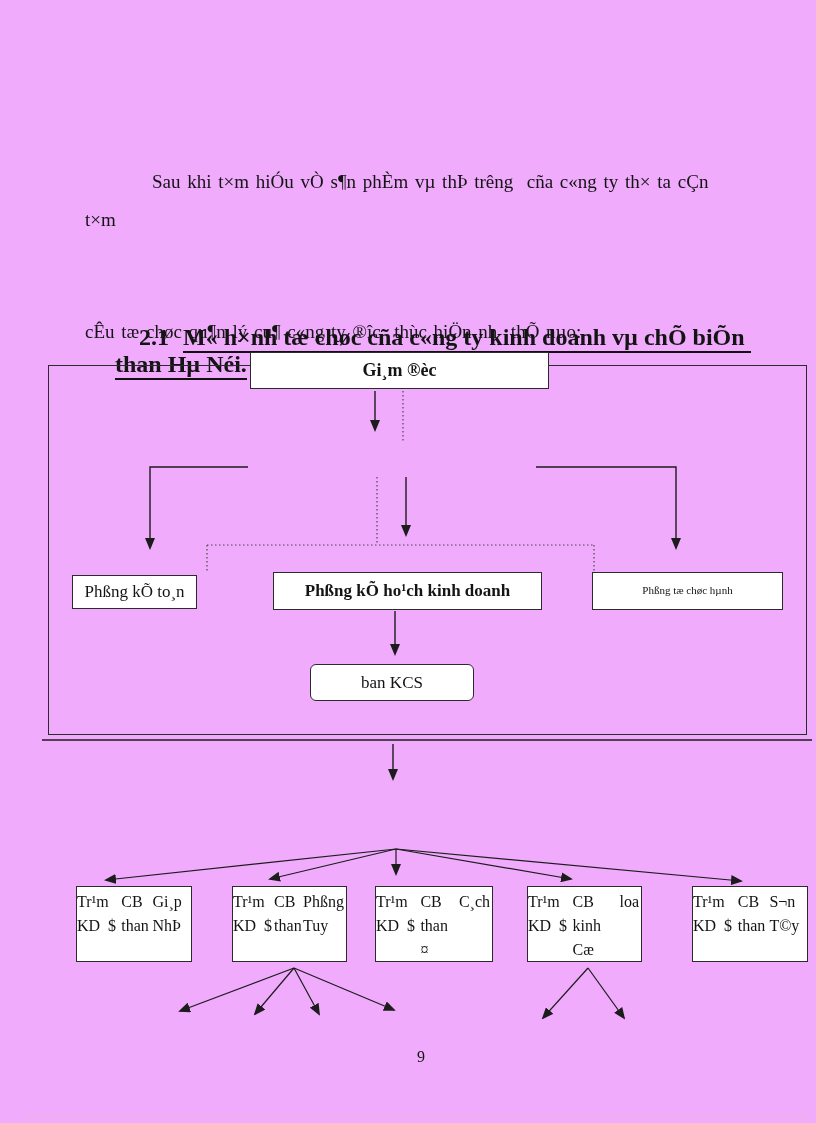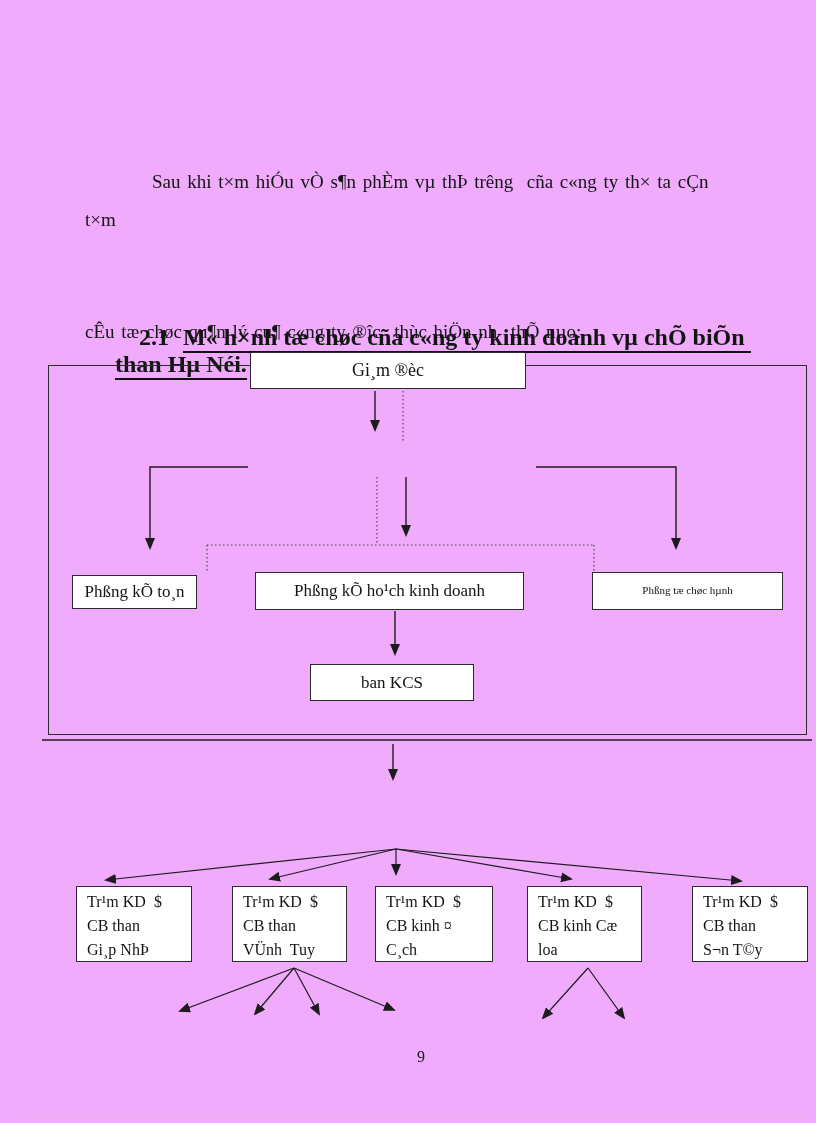--- a/index.html
+++ b/index.html
@@ -32,35 +32,35 @@
     position:absolute;left:48px;top:365px;width:757px;height:368px;
     border:1px solid #2b2b2b;z-index:0;background:transparent;
   }
   .box{
     position:absolute;z-index:2;background:#ffffff;
     border:1px solid #2b2b2b;
     display:flex;align-items:center;justify-content:center;
     text-align:center;font-size:18px;white-space:pre-wrap;
     box-sizing:border-box;
   }
-  .box-director{left:250px;top:352px;width:276px;height:37px;}
+  .box-director{left:250px;top:352px;width:299px;height:37px;font-weight:bold;}
   .box-deputies{left:248px;top:441px;width:288px;height:34px;}
   .box-acc{left:72px;top:575px;width:125px;height:34px;font-size:17px;}
-  .box-plan{left:255px;top:572px;width:269px;height:38px;font-size:17px;}
+  .box-plan{left:273px;top:572px;width:269px;height:38px;font-size:17px;font-weight:bold;}
   .box-admin{
     left:592px;top:572px;width:191px;height:38px;font-size:11px;
     flex-direction:column;justify-content:space-between;
     overflow:hidden;line-height:25px;padding-top:5px;
   }
-  .box-kcs{left:310px;top:664px;width:164px;height:37px;font-size:17px;}
+  .box-kcs{left:310px;top:664px;width:164px;height:37px;font-size:17px;border-radius:6px;}
   .box-stations-hdr{left:272px;top:796px;width:239px;height:41px;font-size:17px;}
   .station{
     top:886px;height:76px;font-size:16px;line-height:24px;
-    flex-direction:column;align-items:flex-start;justify-content:flex-start;
-    text-align:left;padding:3px 2px 0 10px;
+    flex-direction:row;align-items:flex-start;justify-content:flex-start;
+    text-align:left;padding:3px 2px 0 0;
   }
   .station-1{left:76px;width:116px;}
   .station-2{left:232px;width:115px;}
   .station-3{left:375px;width:118px;}
   .station-4{left:527px;width:115px;}
   .station-5{left:692px;width:116px;}
   
   .page-number{
     position:absolute;left:417px;top:1048px;font-size:16px;
   }
@@ -143,25 +143,25 @@
 
 
   <div class="box station station-1">
     <span>Tr¹m KD  $</span>
     <span>CB than</span>
     <span>Gi¸p NhÞ</span>
   </div>
   <div class="box station station-2">
     <span>Tr¹m KD  $</span>
     <span>CB than</span>
-    <span>VÜnh  Tuy</span>
+    <span>Phßng  Tuy</span>
   </div>
   <div class="box station station-3">
     <span>Tr¹m KD  $</span>
-    <span>CB kinh ¤</span>
+    <span>CB than ¤</span>
     <span>C¸ch</span>
   </div>
   <div class="box station station-4">
     <span>Tr¹m KD  $</span>
     <span>CB kinh Cæ</span>
     <span>loa</span>
   </div>
   <div class="box station station-5">
     <span>Tr¹m KD  $</span>
     <span>CB than</span>

